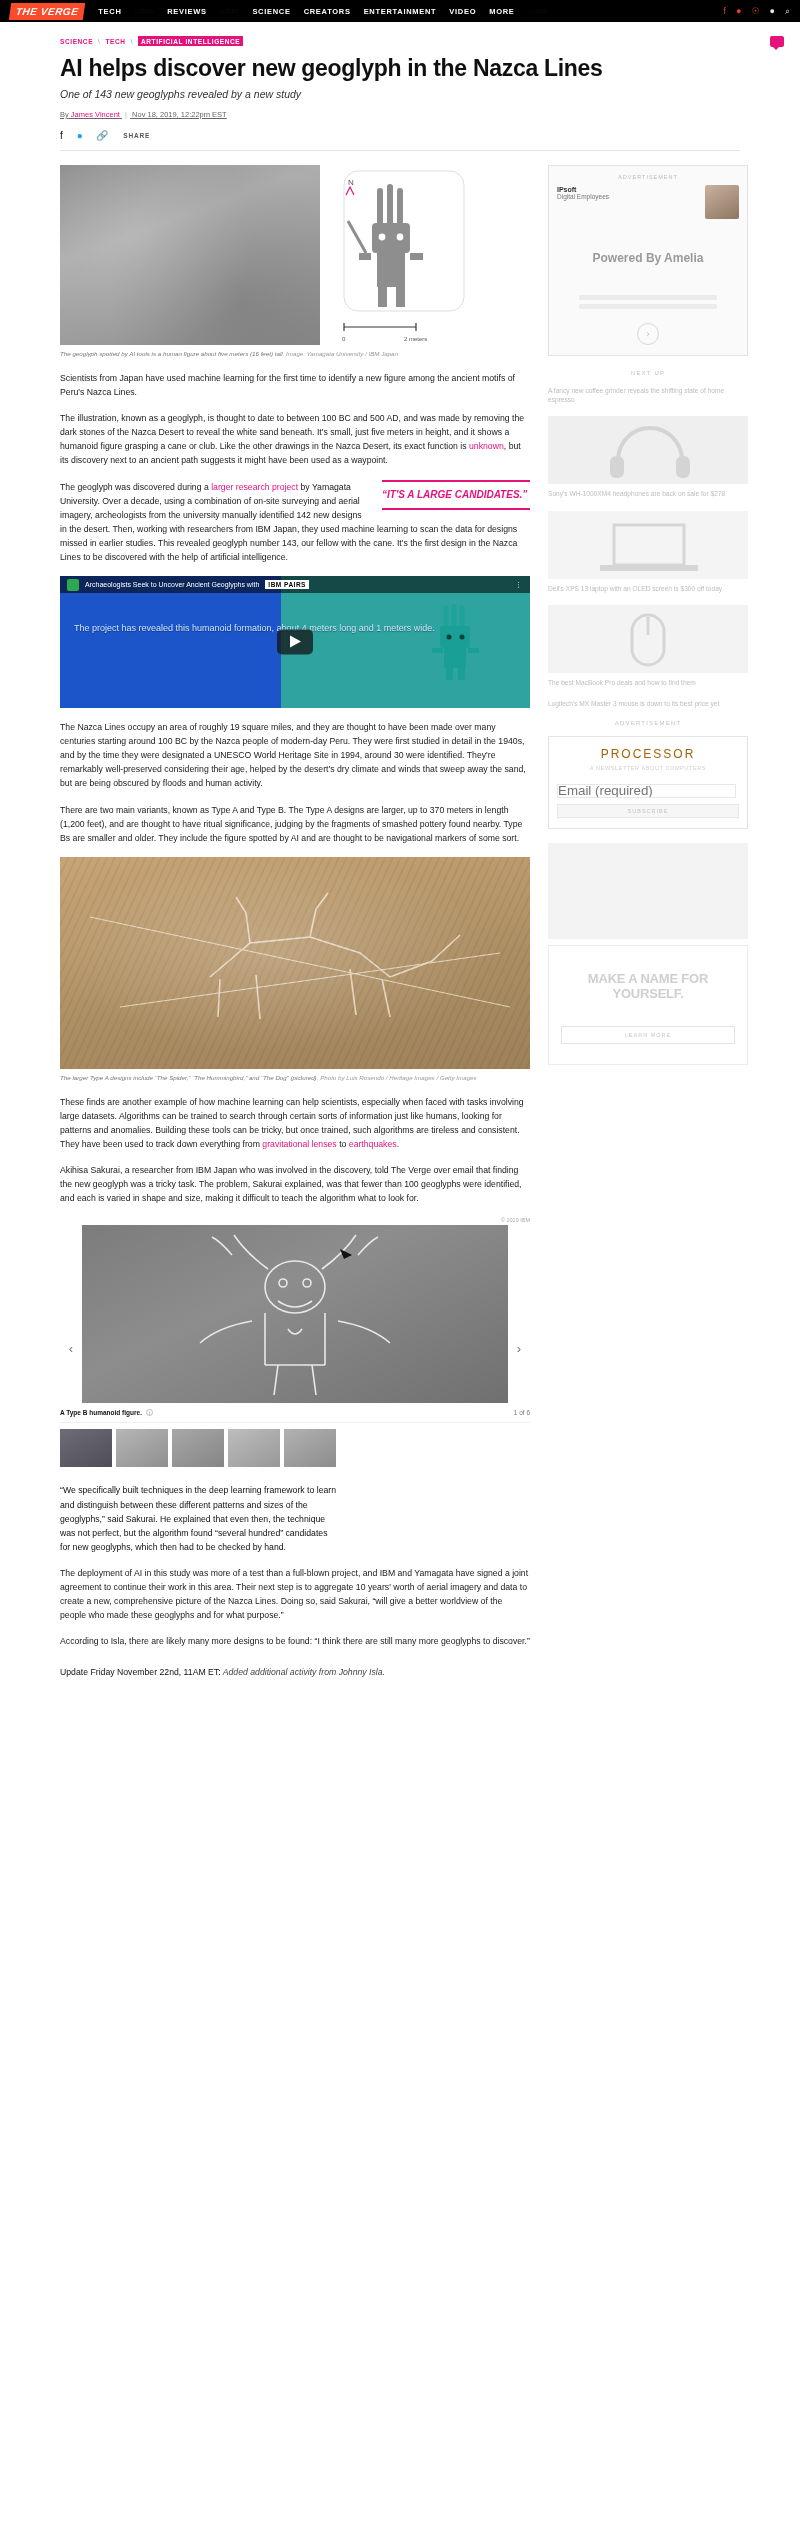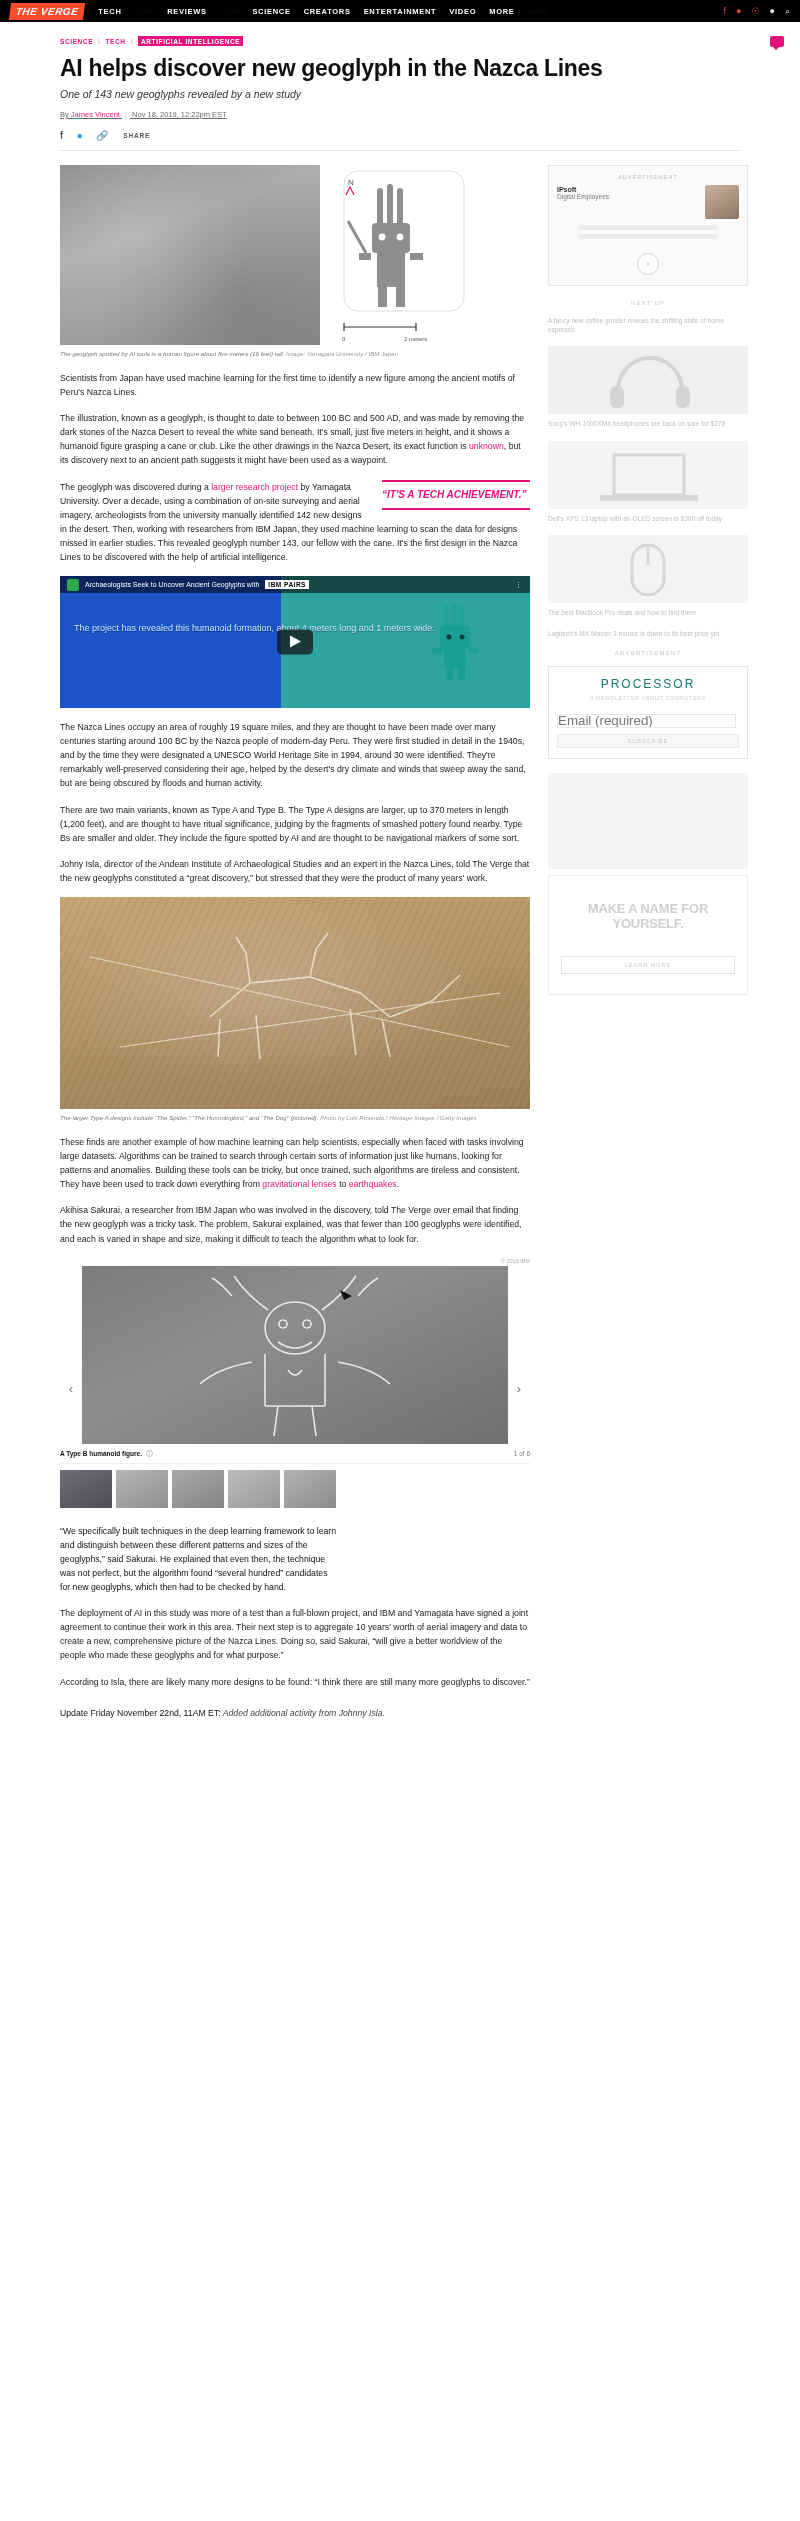--- a/index.html
+++ b/index.html
@@ -456,21 +456,21 @@
   .side-thumb.headphones { background: #efefef; }
   .side-thumb.laptop { background: #f4f4f4; }
   .side-thumb.mouse { background: #f3f3f3; }
   .newsletter {
     border: 1px solid #e3e3e3;
     padding: 10px 8px;
     margin-bottom: 14px;
   }
   .nl-title {
     font-size: 12px;
-    color: #0f766e;
+    color: #a16207;
     letter-spacing: 2px;
     text-align: center;
     margin-bottom: 4px;
   }
   .nl-sub {
     font-size: 5.5px;
     color: #cfcfcf;
     text-align: center;
     letter-spacing: .6px;
     margin-bottom: 10px;
@@ -605,21 +605,21 @@
         <span>The geoglyph spotted by AI tools is a human figure about five meters (16 feet) tall.</span>
         <span class="credit">Image: Yamagata University / IBM Japan</span>
       </div>
 
       <p class="para">Scientists from Japan have used machine learning for the first time to identify a new figure among the ancient motifs of Peru's Nazca Lines.</p>
 
       <p class="para">
         <span>The illustration, known as a geoglyph, is thought to date to between 100 BC and 500 AD, and was made by removing the dark stones of the Nazca Desert to reveal the white sand beneath. It's small, just five meters in height, and it shows a humanoid figure grasping a cane or club. Like the other drawings in the Nazca Desert, its exact function is </span><a>unknown</a><span>, but its discovery next to an ancient path suggests it might have been used as a waypoint.</span>
       </p>
 
-      <div class="pullquote">“IT'S A TECH ACHIEVEMENT.”</div>
+      <div class="pullquote">“IT'S A LARGE CANDIDATES.”</div>
 
       <p class="para">
         <span>The geoglyph was discovered during a </span><a>larger research project</a><span> by Yamagata University. Over a decade, using a combination of on-site surveying and aerial imagery, archeologists from the university manually identified 142 new designs in the desert. Then, working with researchers from IBM Japan, they used machine learning to scan the data for designs missed in earlier studies. This revealed geoglyph number 143, our fellow with the cane. It's the first design in the Nazca Lines to be discovered with the help of artificial intelligence.</span>
       </p>
 
       <div class="video">
         <div class="video-top">
           <span class="yt-badge"></span>
           <span>Archaeologists Seek to Uncover Ancient Geoglyphs with</span>
           <span class="ibm">IBM PAIRS</span>
@@ -635,21 +635,20 @@
           <rect x="4" y="44" width="11" height="5" fill="#1a9f97"></rect>
           <rect x="40" y="44" width="11" height="5" fill="#1a9f97"></rect>
           <rect x="18" y="63" width="7" height="13" fill="#1a9f97"></rect>
           <rect x="30" y="63" width="7" height="13" fill="#1a9f97"></rect>
         </svg>
         <div class="play-btn"></div>
       </div>
 
       <p class="para">The Nazca Lines occupy an area of roughly 19 square miles, and they are thought to have been made over many centuries starting around 100 BC by the Nazca people of modern-day Peru. They were first studied in detail in the 1940s, and by the time they were designated a UNESCO World Heritage Site in 1994, around 30 were identified. They're remarkably well-preserved considering their age, helped by the desert's dry climate and winds that sweep away the sand, but are being obscured by floods and human activity.</p>
       <p class="para">There are two main variants, known as Type A and Type B. The Type A designs are larger, up to 370 meters in length (1,200 feet), and are thought to have ritual significance, judging by the fragments of smashed pottery found nearby. Type Bs are smaller and older. They include the figure spotted by AI and are thought to be navigational markers of some sort.</p>
-      <p class="para">Johny Isla, director of the Andean Institute of Archaeological Studies and an expert in the Nazca Lines, told The Verge that the new geoglyphs constituted a “great discovery,” but stressed that they were the product of many years' work.</p>
 
       <div class="desert">
         <svg width="470" height="212" viewBox="0 0 470 212" style="position:absolute;inset:0">
           <g fill="none" stroke="#efe3cf" stroke-width="1.6" opacity=".85">
             <path d="M150 120 L190 86 L250 80 L300 96 L330 120"></path>
             <path d="M190 86 L186 56 L176 40"></path>
             <path d="M250 80 L256 52 L268 36"></path>
             <path d="M160 122 L158 160 M196 118 L200 162 M290 112 L296 158 M322 122 L330 160"></path>
             <path d="M330 120 L372 104 L400 78"></path>
             <path d="M60 150 L440 96" stroke-width="1"></path>
@@ -719,20 +718,21 @@
 
       <div class="ad-card">
         <div class="ad-label">ADVERTISEMENT</div>
         <div class="ad-head">
           <div>
             <div class="brand">IPsoft</div>
             <div class="ad-sub">Digital Employees</div>
           </div>
           <div class="avatar"></div>
         </div>
+        <div class="ad-hero">Powered By Amelia</div>
         <div class="ad-line"></div>
         <div class="ad-line"></div>
         <div class="ad-cta">›</div>
       </div>
 
       <div class="side-sep">NEXT UP</div>
 
       <div class="side-item">
         <div class="st">A fancy new coffee grinder reveals the shifting state of home espresso</div>
       </div>

